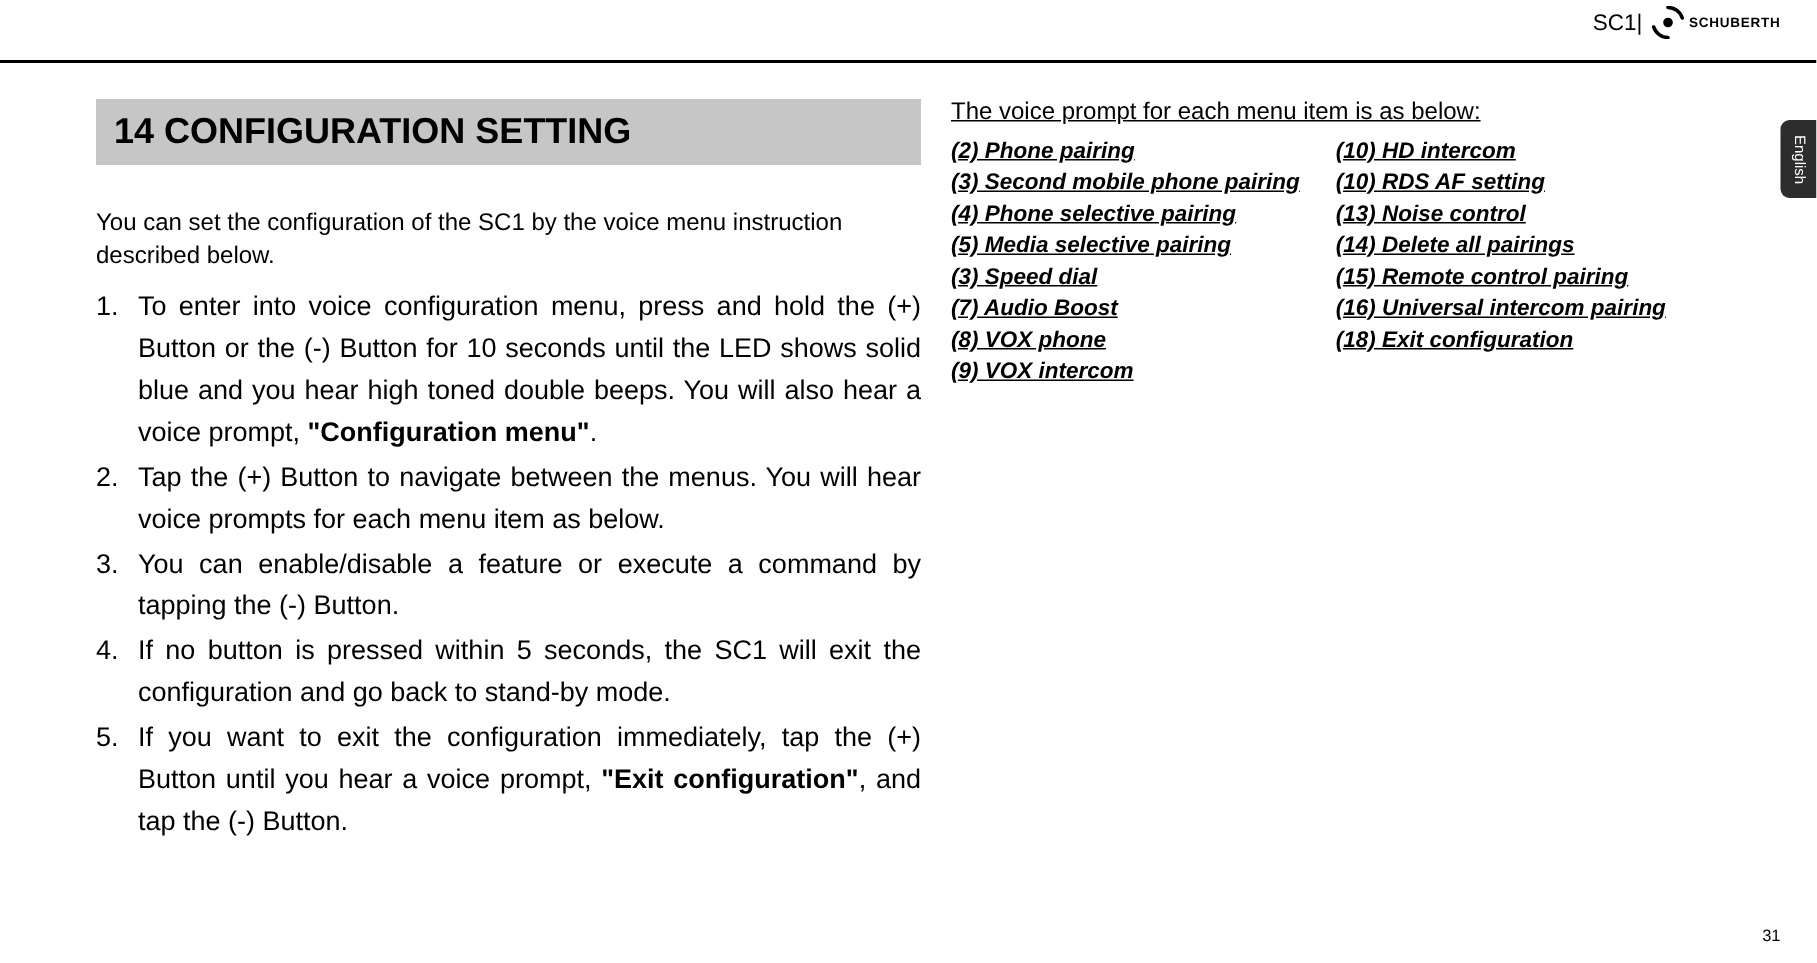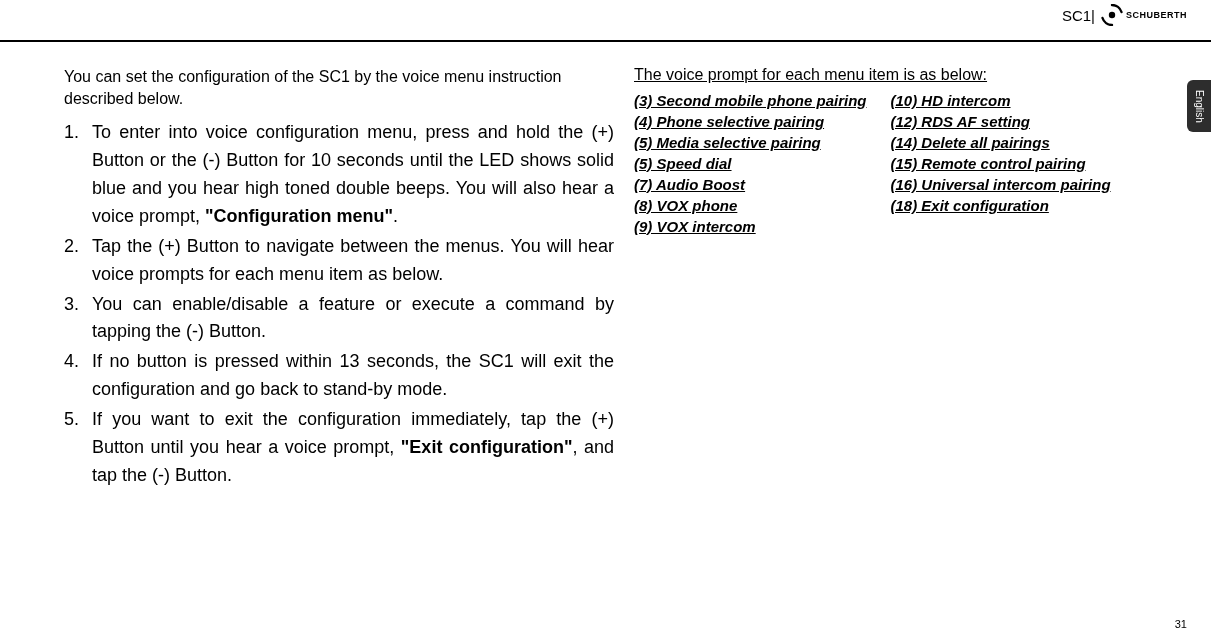--- a/index.html
+++ b/index.html
@@ -139,49 +139,52 @@
     </span>
   </div>
 </div>
 
 <div class="lang-tab">
   <span>English</span>
 </div>
 
 <div class="content">
   <div class="col-left">
+    <div class="section-title">14 CONFIGURATION SETTING</div>
     <p class="intro">You can set the configuration of the SC1 by the voice menu instruction described below.</p>
     <ol class="steps">
       <li>
         <span>To enter into voice configuration menu, press and hold the (+) Button or the (-) Button for 10 seconds until the LED shows solid blue and you hear high toned double beeps. You will also hear a voice prompt, </span><span class="bold">"Configuration menu"</span><span>.</span>
       </li>
       <li>Tap the (+) Button to navigate between the menus. You will hear voice prompts for each menu item as below.</li>
       <li>You can enable/disable a feature or execute a command by tapping the (-) Button.</li>
-      <li>If no button is pressed within 13 seconds, the SC1 will exit the configuration and go back to stand-by mode.</li>
+      <li>If no button is pressed within 5 seconds, the SC1 will exit the configuration and go back to stand-by mode.</li>
       <li>
         <span>If you want to exit the configuration immediately, tap the (+) Button until you hear a voice prompt, </span><span class="bold">"Exit configuration"</span><span>, and tap the (-) Button.</span>
       </li>
     </ol>
   </div>
 
   <div class="col-right">
     <p class="prompt-intro">The voice prompt for each menu item is as below:</p>
     <div class="prompt-cols">
       <div class="prompt-col">
+        <div>(2) Phone pairing</div>
         <div>(3) Second mobile phone pairing</div>
         <div>(4) Phone selective pairing</div>
         <div>(5) Media selective pairing</div>
-        <div>(5) Speed dial</div>
+        <div>(3) Speed dial</div>
         <div>(7) Audio Boost</div>
         <div>(8) VOX phone</div>
         <div>(9) VOX intercom</div>
       </div>
       <div class="prompt-col">
         <div>(10) HD intercom</div>
-        <div>(12) RDS AF setting</div>
+        <div>(10) RDS AF setting</div>
+        <div>(13) Noise control</div>
         <div>(14) Delete all pairings</div>
         <div>(15) Remote control pairing</div>
         <div>(16) Universal intercom pairing</div>
         <div>(18) Exit configuration</div>
       </div>
     </div>
   </div>
 </div>
 
 <div class="page-num">31</div>

